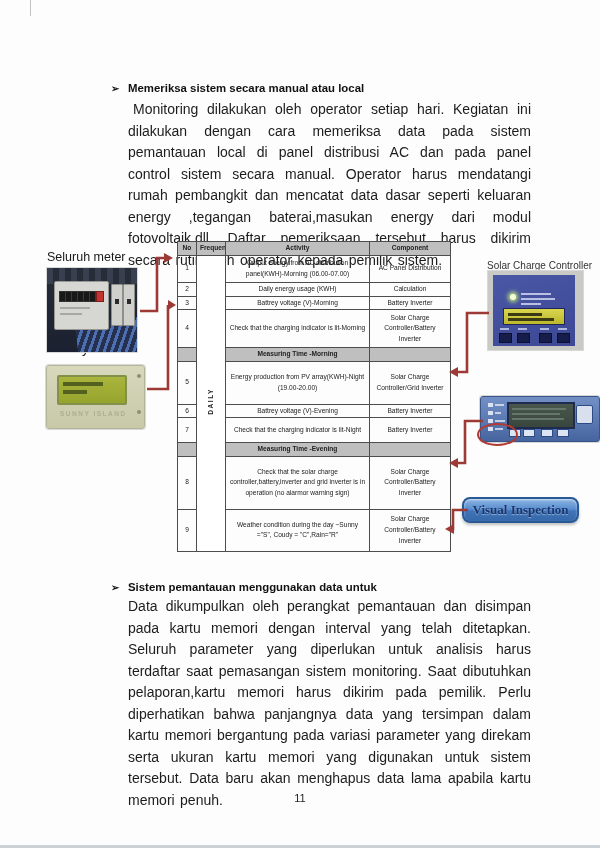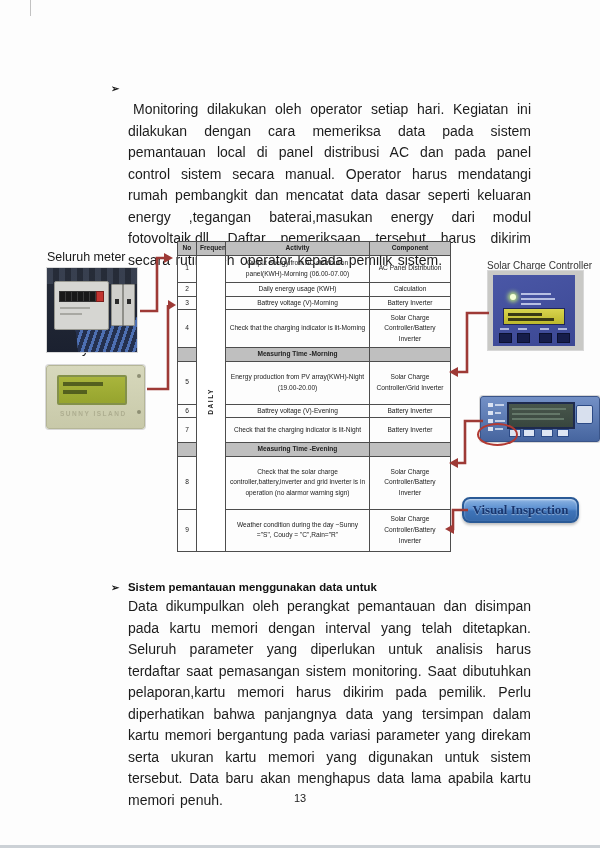--- a/index.html
+++ b/index.html
@@ -85,20 +85,21 @@
 </style>
 </head>
 <body>
 
 <div class="page">
 
   <div class="abs scan-tick"></div>
 
 
   <div class="abs bullet" style="left:111px; top:83px;">➢</div>
+  <div class="abs sec-head" style="left:128px; top:82px;">Memeriksa sistem secara manual atau local</div>
 
   <div class="abs body-par" style="left:128px; top:99px; text-indent:5px;">Monitoring dilakukan oleh operator setiap hari. Kegiatan ini dilakukan dengan cara memeriksa data pada sistem pemantauan local di panel distribusi AC dan pada panel control sistem secara manual. Operator harus mendatangi rumah pembangkit dan mencatat data dasar seperti keluaran energy ,tegangan baterai,masukan energy dari modul fotovoltaik,dll. Daftar pemeriksaan tersebut harus dikirim secara rutin oleh operator kepada pemilik sistem.</div>
 
   <div class="abs caption" style="left:47px; top:250px; font-size:12.5px;">Seluruh meter</div>
   <div class="abs caption" style="left:46px; top:341px; font-size:13.5px;">Battery inverter</div>
 
   <div class="abs photo em-photo">
     <div class="abs em-slats"></div>
     <div class="abs em-wires"></div>
     <div class="abs em-meter">
@@ -261,16 +262,16 @@
       <polygon points="458,367 449,372 458,377"></polygon>
       <polygon points="458,458 449,463 458,468"></polygon>
       <polygon points="454,524 445,529 454,534"></polygon>
     </g>
   </svg>
 
   <div class="abs bullet" style="left:111px; top:582px;">➢</div>
   <div class="abs sec-head" style="left:128px; top:581px;">Sistem pemantauan menggunakan data untuk</div>
   <div class="abs body-par" style="left:128px; top:596px;">Data dikumpulkan oleh perangkat pemantauan dan disimpan pada kartu memori dengan interval yang telah ditetapkan. Seluruh parameter yang diperlukan untuk analisis harus terdaftar saat pemasangan sistem monitoring. Saat dibutuhkan pelaporan,kartu memori harus dikirim pada pemilik. Perlu diperhatikan bahwa panjangnya data yang tersimpan dalam kartu memori bergantung pada variasi parameter yang direkam serta ukuran kartu memori yang digunakan untuk sistem tersebut. Data baru akan menghapus data lama apabila kartu memori penuh.</div>
 
-  <div class="abs page-num">13</div>
+  <div class="abs page-num">11</div>
 
   <div class="abs scan-bottom"></div>
 </div>
 
 </body></html>

